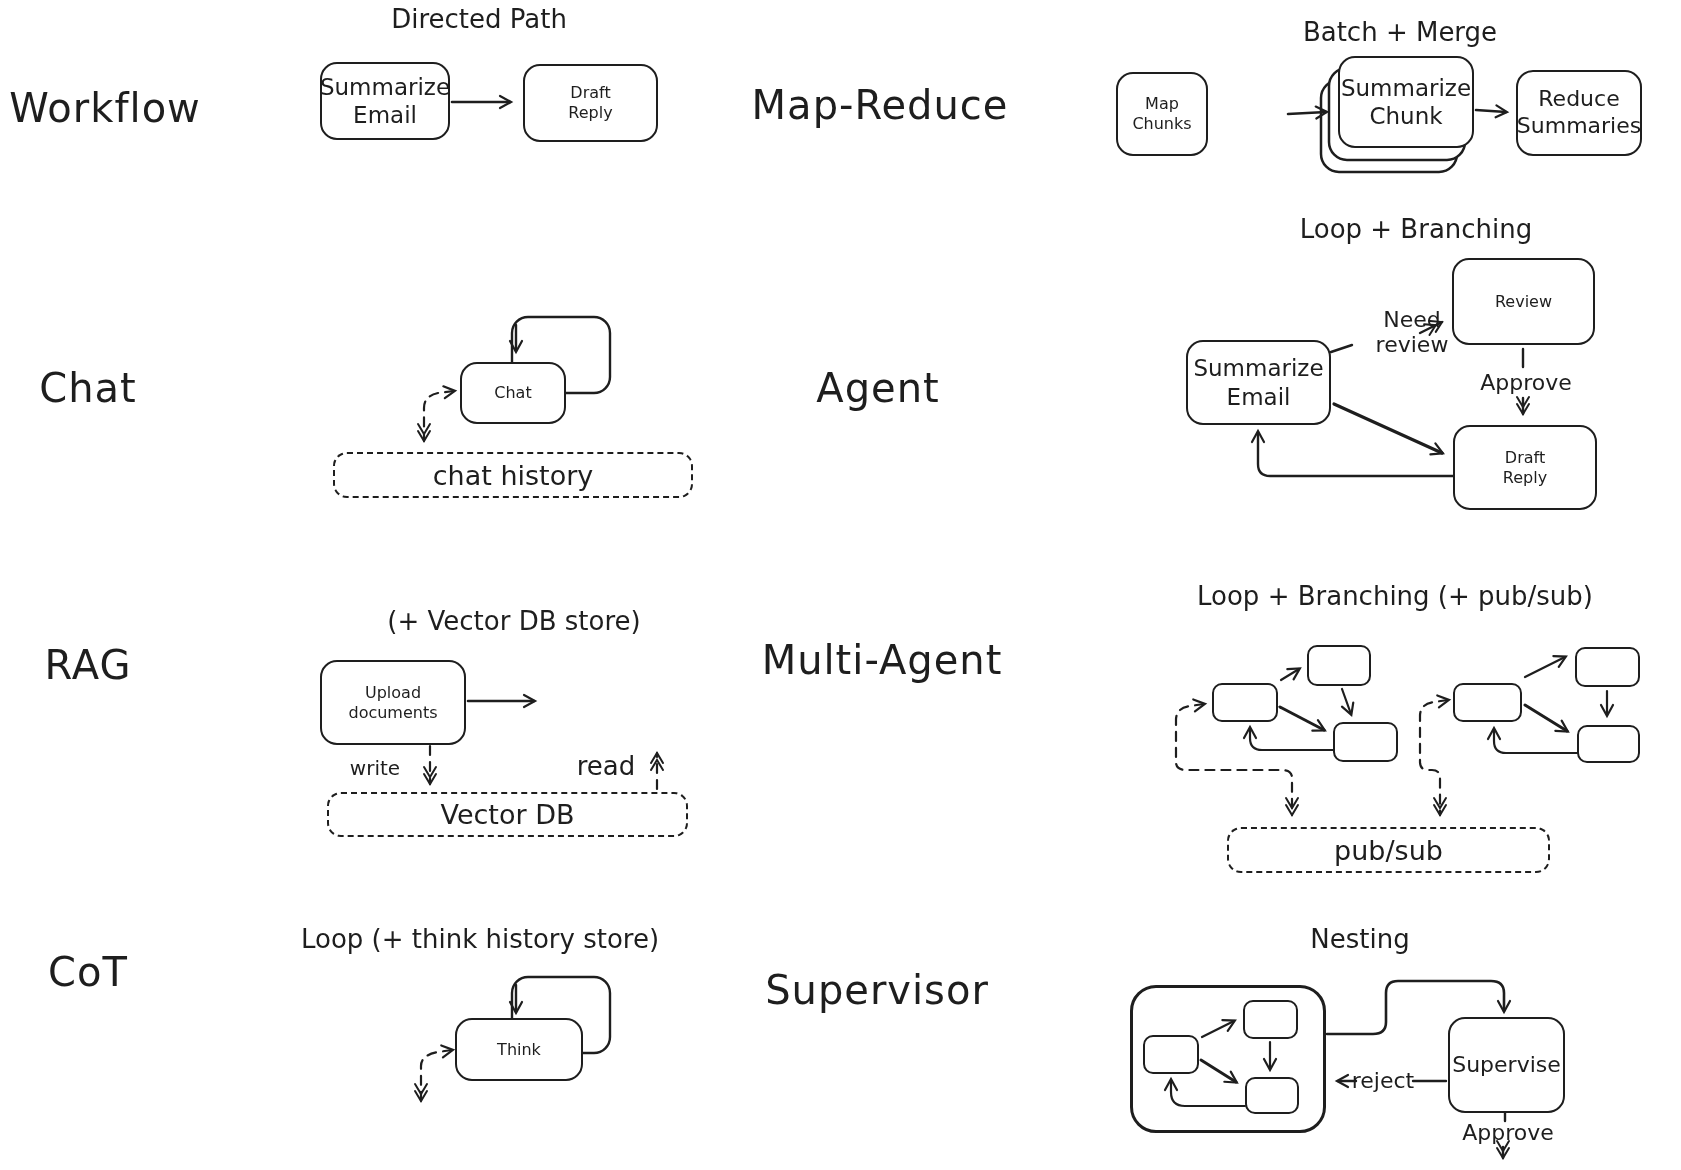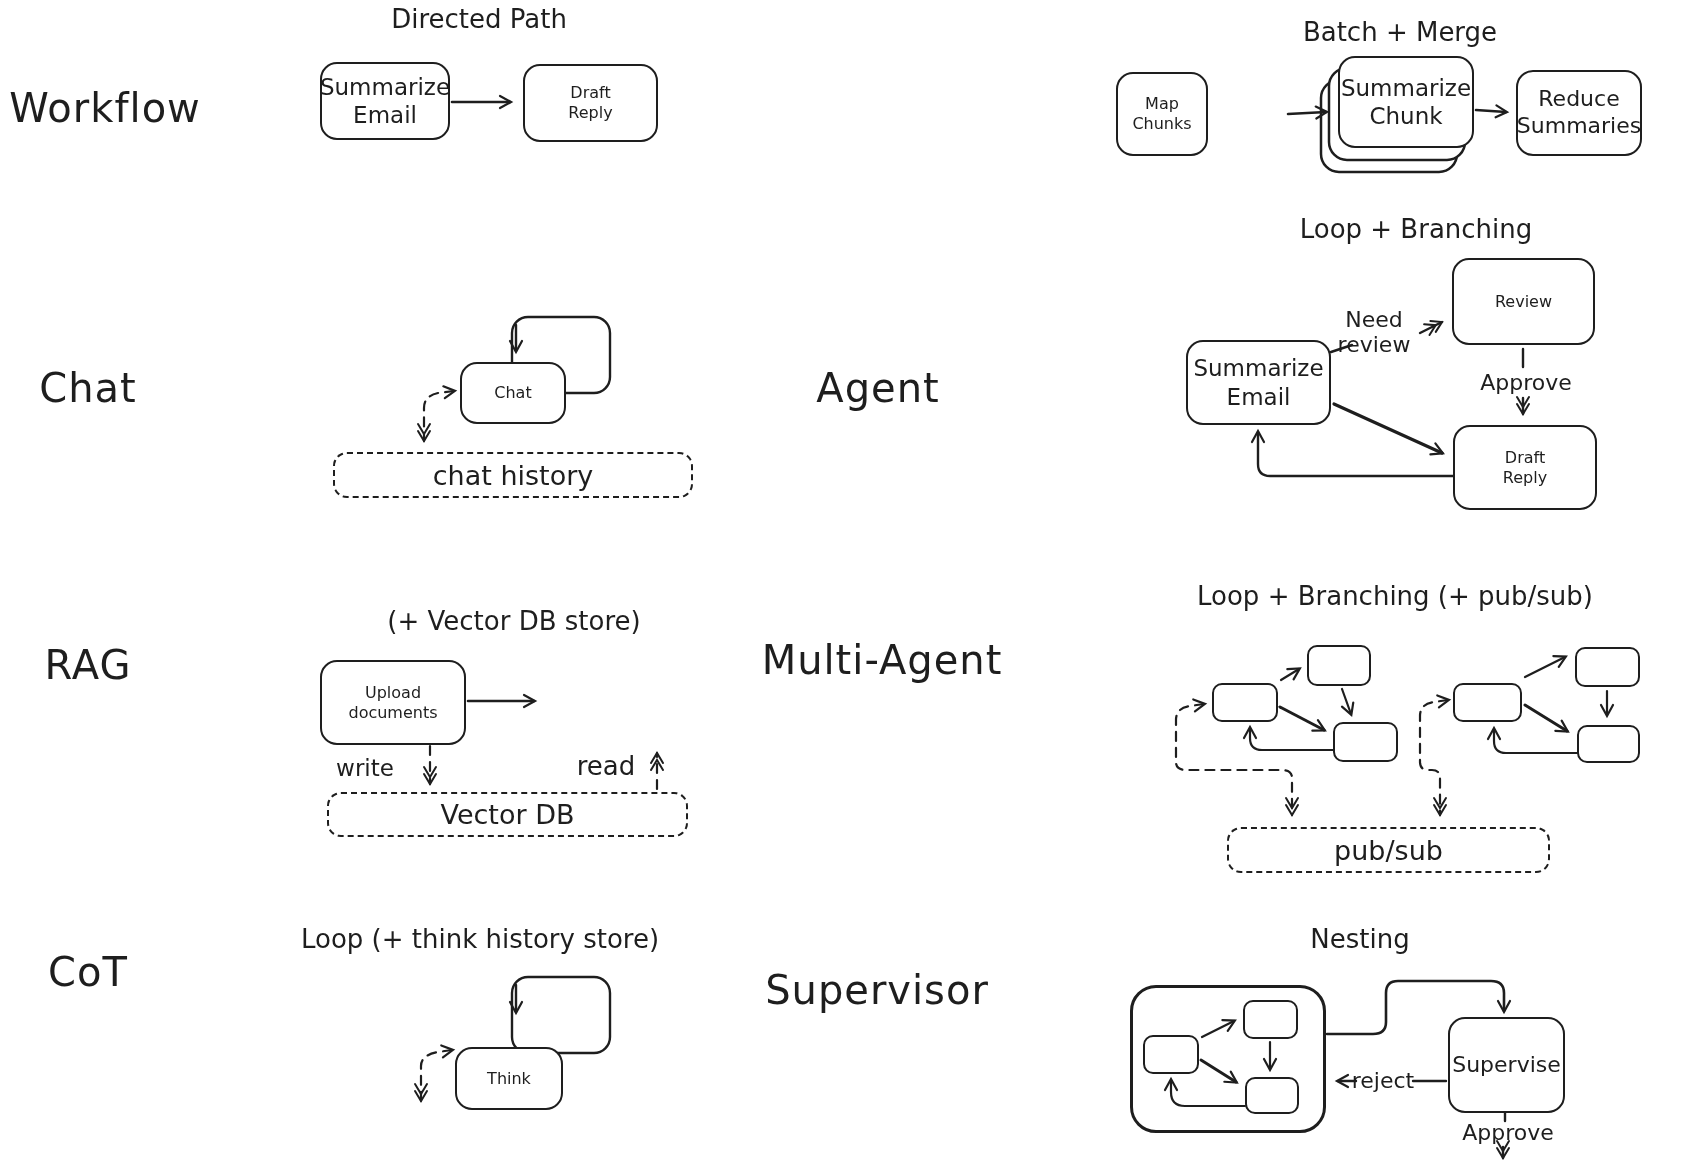--- a/index.html
+++ b/index.html
@@ -92,64 +92,65 @@
     </g>
   </svg>
 
   <div class="abs sec-label" style="left:105px;top:108px">Workflow</div>
   <div class="abs sub" style="left:479px;top:19px">Directed Path</div>
   <div class="abs node" style="left:320px;top:62px;width:130px;height:78px;font-size:23px">Summarize
 Email</div>
   <div class="abs node" style="left:523px;top:64px;width:135px;height:78px">Draft
 Reply</div>
 
+  <div class="abs sec-label" style="left:880px;top:105px">Map-Reduce</div>
   <div class="abs sub" style="left:1400px;top:32px">Batch + Merge</div>
   <div class="abs node" style="left:1116px;top:72px;width:92px;height:84px">Map
 Chunks</div>
   <div class="abs node" style="left:1338px;top:56px;width:136px;height:92px;font-size:23px">Summarize
 Chunk</div>
   <div class="abs node sm" style="left:1516px;top:70px;width:126px;height:86px">Reduce
 Summaries</div>
 
   <div class="abs sec-label" style="left:88px;top:388px">Chat</div>
   <div class="abs node" style="left:460px;top:362px;width:106px;height:62px">Chat</div>
   <div class="abs store" style="left:333px;top:452px;width:360px;height:46px">chat history</div>
 
   <div class="abs sec-label" style="left:878px;top:388px">Agent</div>
   <div class="abs sub" style="left:1416px;top:229px">Loop + Branching</div>
   <div class="abs node" style="left:1186px;top:340px;width:145px;height:85px;font-size:23px">Summarize
 Email</div>
   <div class="abs node" style="left:1452px;top:258px;width:143px;height:87px">Review</div>
   <div class="abs node" style="left:1453px;top:425px;width:144px;height:85px">Draft
 Reply</div>
-  <div class="abs elabel small" style="left:1374px;top:332px">Need
+  <div class="abs elabel small" style="left:1412px;top:332px">Need
 review</div>
   <div class="abs elabel small" style="left:1526px;top:383px">Approve</div>
 
   <div class="abs sec-label" style="left:88px;top:665px">RAG</div>
   <div class="abs sub" style="left:514px;top:621px">(+ Vector DB store)</div>
   <div class="abs node" style="left:320px;top:660px;width:146px;height:85px">Upload
 documents</div>
-  <div class="abs elabel" style="left:365px;top:768px;font-size:23px">write</div>
+  <div class="abs elabel" style="left:375px;top:768px;font-size:20px">write</div>
   <div class="abs elabel" style="left:606px;top:767px;font-size:26px">read</div>
   <div class="abs store" style="left:327px;top:792px;width:361px;height:45px">Vector DB</div>
 
   <div class="abs sec-label" style="left:882px;top:660px">Multi-Agent</div>
   <div class="abs sub" style="left:1395px;top:596px">Loop + Branching (+ pub/sub)</div>
   <div class="abs mini" style="left:1212px;top:683px;width:66px;height:39px"></div>
   <div class="abs mini" style="left:1307px;top:645px;width:64px;height:41px"></div>
   <div class="abs mini" style="left:1333px;top:722px;width:65px;height:40px"></div>
   <div class="abs mini" style="left:1453px;top:683px;width:69px;height:39px"></div>
   <div class="abs mini" style="left:1575px;top:647px;width:65px;height:40px"></div>
   <div class="abs mini" style="left:1577px;top:725px;width:63px;height:38px"></div>
   <div class="abs store" style="left:1227px;top:827px;width:323px;height:46px">pub/sub</div>
 
   <div class="abs sec-label" style="left:88px;top:972px">CoT</div>
   <div class="abs sub" style="left:480px;top:939px">Loop (+ think history store)</div>
-  <div class="abs node" style="left:455px;top:1047px;width:108px;height:63px">Think</div>
+  <div class="abs node" style="left:455px;top:1018px;width:128px;height:63px">Think</div>
 
   <div class="abs sec-label" style="left:877px;top:990px">Supervisor</div>
   <div class="abs sub" style="left:1360px;top:939px">Nesting</div>
   <div class="abs frame" style="left:1130px;top:985px;width:196px;height:148px"></div>
   <div class="abs mini" style="left:1143px;top:1035px;width:56px;height:39px"></div>
   <div class="abs mini" style="left:1243px;top:1000px;width:55px;height:39px"></div>
   <div class="abs mini" style="left:1245px;top:1077px;width:54px;height:37px"></div>
   <div class="abs node sm" style="left:1448px;top:1017px;width:117px;height:96px">Supervise</div>
   <div class="abs elabel small" style="left:1383px;top:1081px">reject</div>
   <div class="abs elabel small" style="left:1508px;top:1133px">Approve</div>

